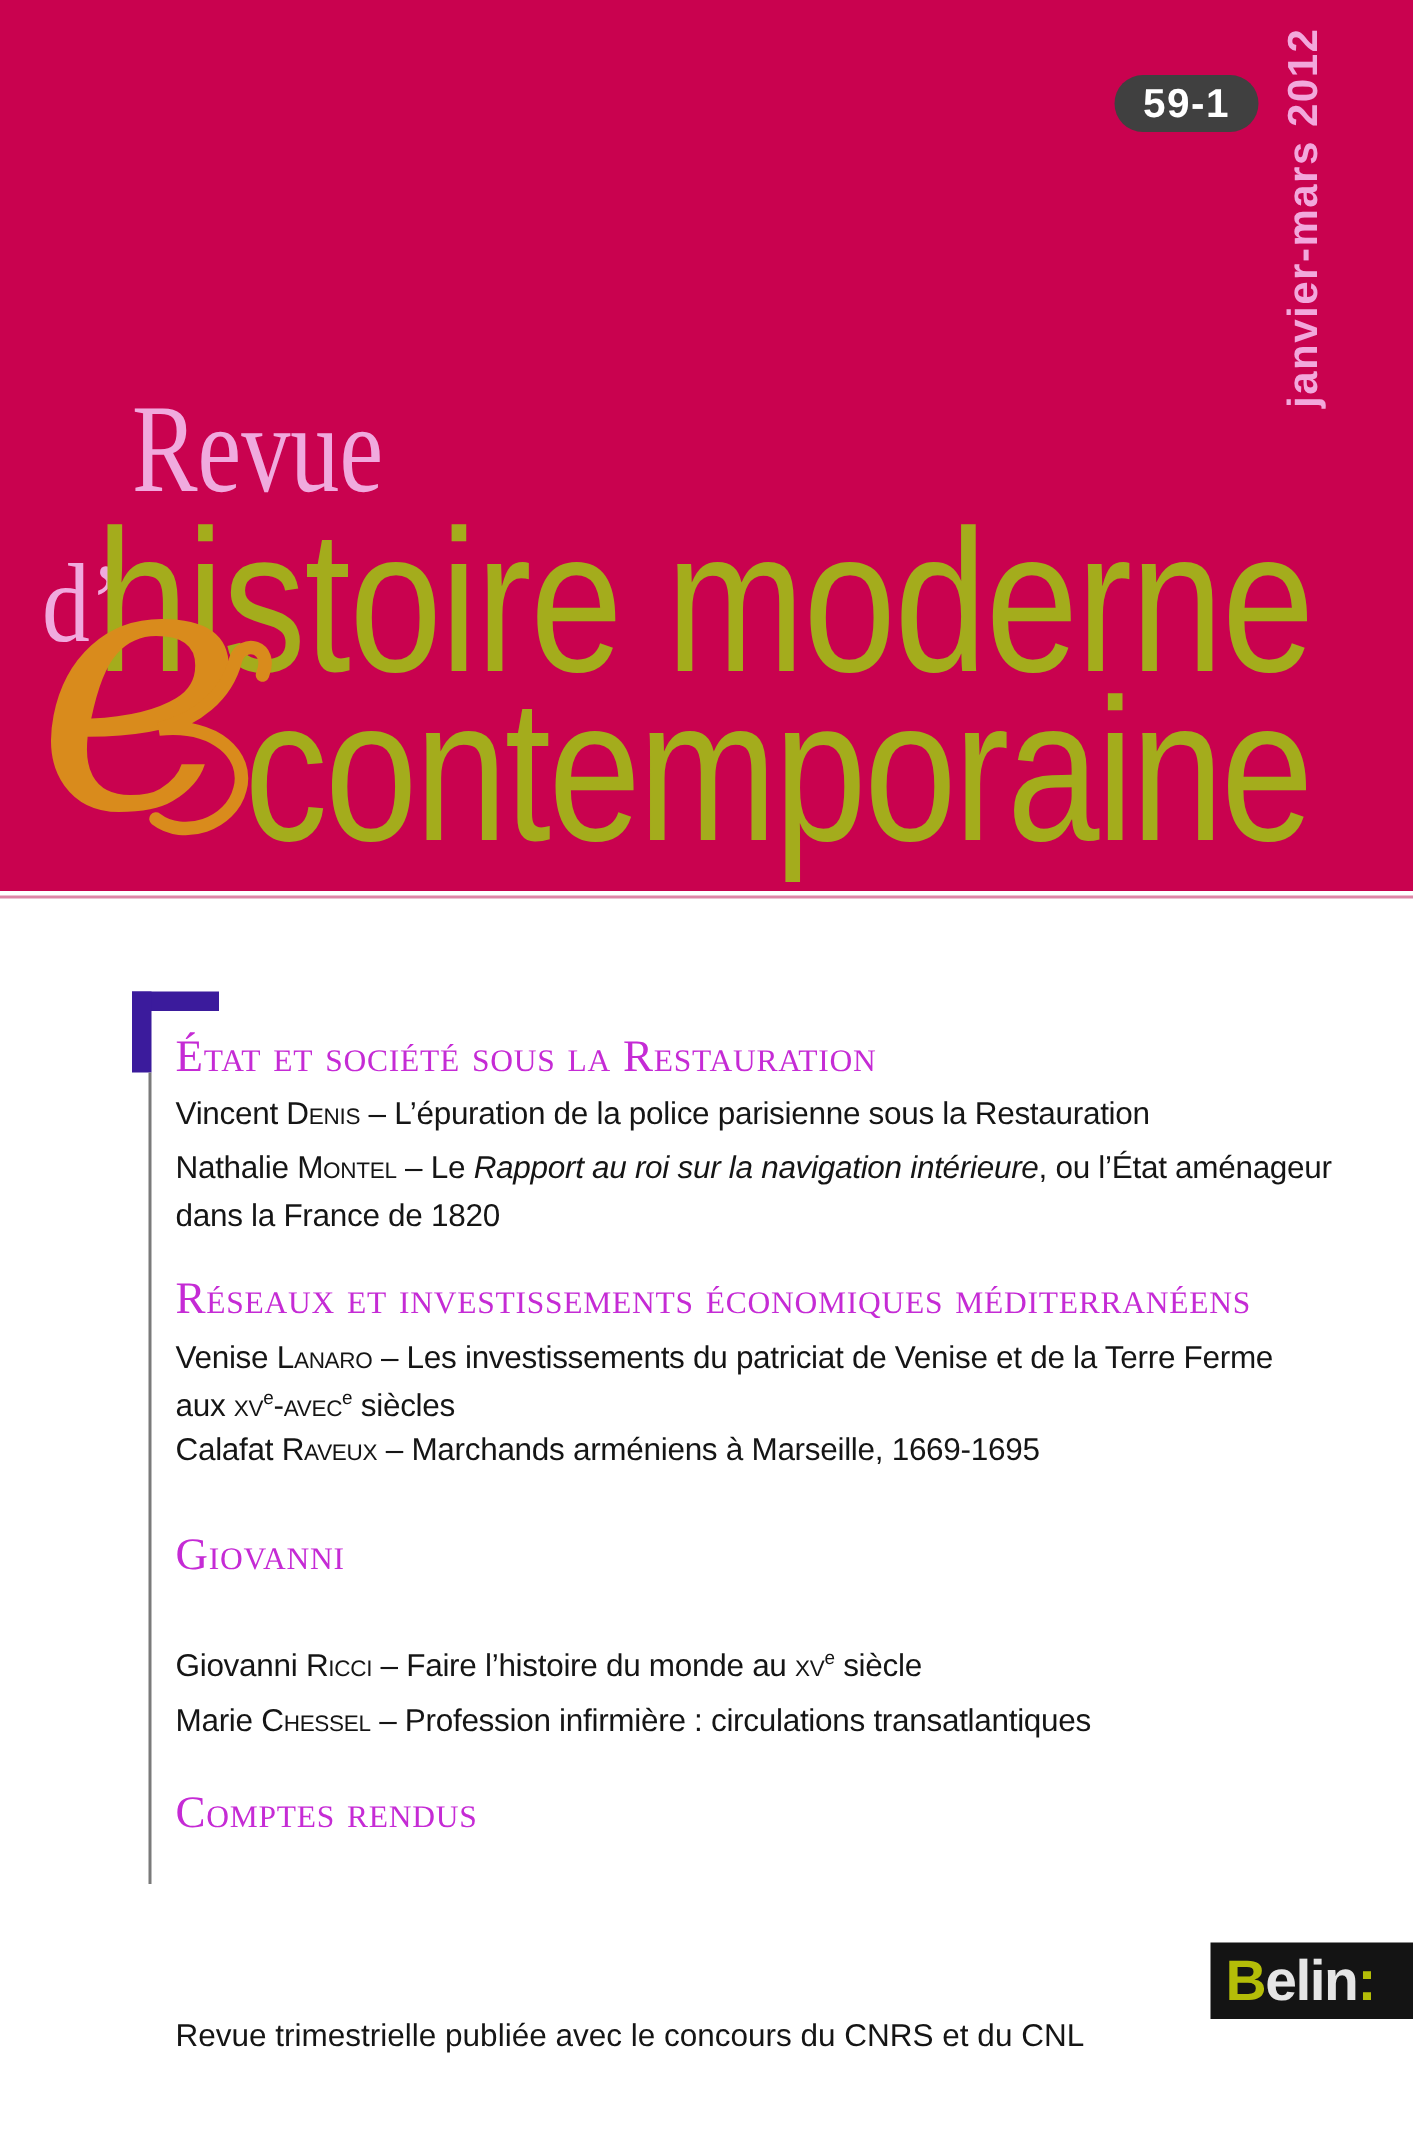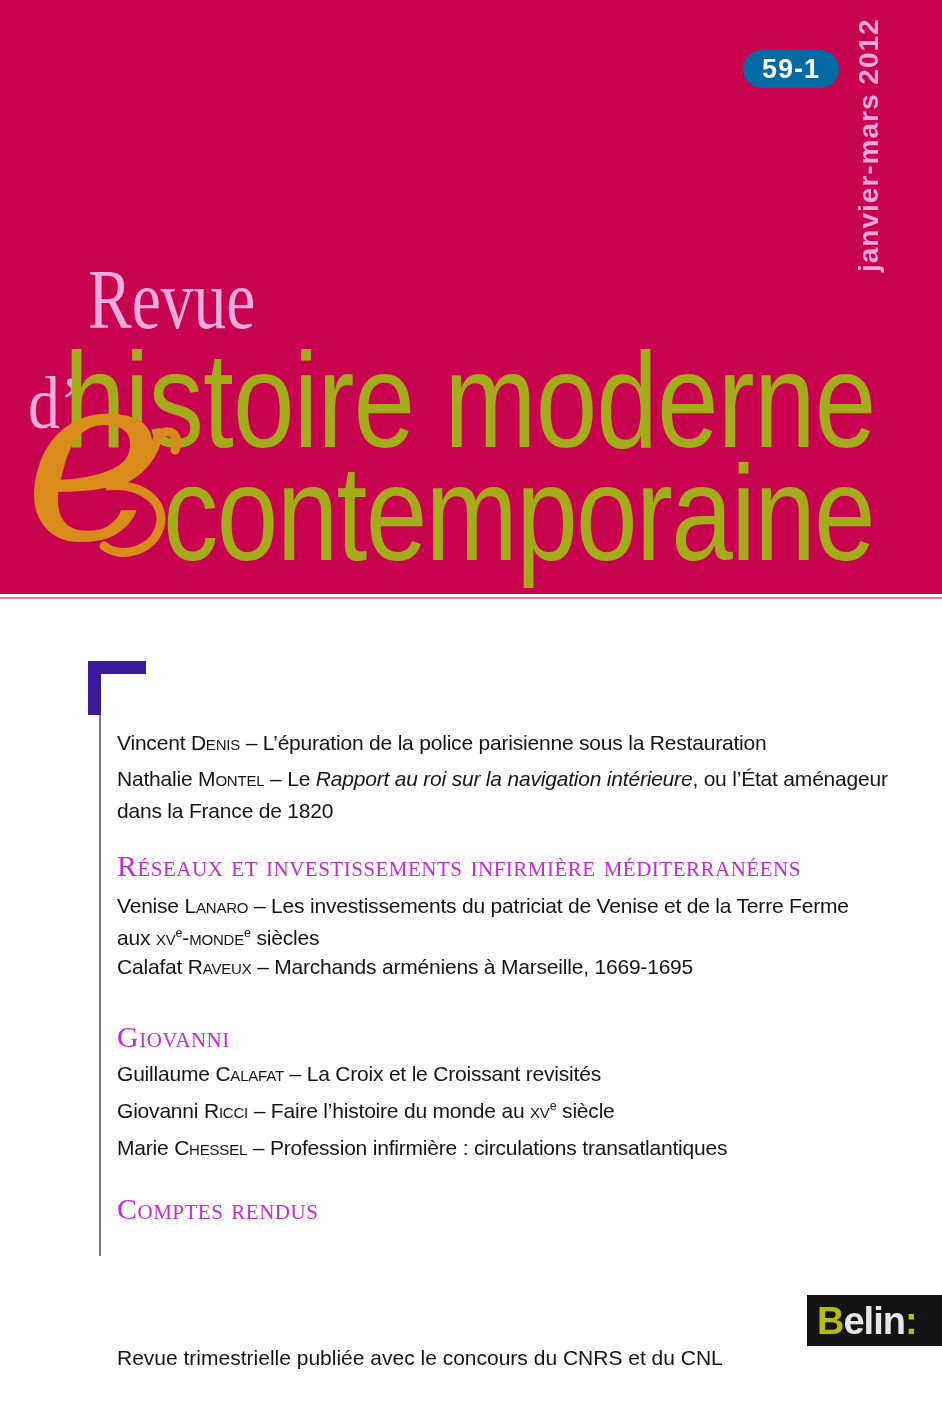--- a/index.html
+++ b/index.html
@@ -6,21 +6,21 @@
   #page{
     position:relative;width:942px;height:1422px;margin:0 auto;
     background:#ffffff;overflow:hidden;
     font-family:"Liberation Sans",sans-serif;
   }
   
   #band{position:absolute;left:0;top:0;width:942px;height:594px;background:#c9024f;}
   #band-hairline{position:absolute;left:0;top:597px;width:942px;height:2px;background:#dd85a6;}
   #issue-badge{
     position:absolute;left:743px;top:50px;width:96px;height:38px;border-radius:19px;
-    background:#0369a1;color:#ffffff;font-weight:bold;font-size:27px;letter-spacing:1px;
+    background:#404040;color:#ffffff;font-weight:bold;font-size:27px;letter-spacing:1px;
     display:flex;align-items:center;justify-content:center;
   }
   #date-vertical{
     position:absolute;left:853px;top:40px;height:232px;
     writing-mode:vertical-rl;transform:rotate(180deg);
     color:#f2a8dc;font-weight:bold;font-size:28px;letter-spacing:1px;white-space:nowrap;
   }
   .title-line{position:absolute;line-height:1;white-space:nowrap;transform-origin:0 0;}
   #title-revue{
     left:88px;top:258px;font-family:"Liberation Serif",serif;font-size:84px;
@@ -92,36 +92,36 @@
       </svg>
     </div>
 
     <div id="title-contemporaine" class="title-line">contemporaine</div>
   </div>
   <div id="band-hairline"></div>
 
   <div id="bracket"></div>
   <div id="rule-vertical"></div>
 
+  <div class="toc-heading" style="top:690px">État et société sous la Restauration</div>
 
   <div class="toc-line" style="top:767px"><span>Nathalie </span><span class="sc">Montel</span><span> – </span><span>Le </span><span class="it">Rapport au roi sur la navigation intérieure</span><span>, ou l’État aménageur</span></div>
 
   <div class="toc-line" style="top:731px"><span>Vincent </span><span class="sc">Denis</span><span> – </span><span>L’épuration de la police parisienne sous la Restauration</span></div>
   <div class="toc-line" style="top:799px"><span>dans la France de 1820</span></div>
 
-  <div class="toc-heading" style="top:851px">Réseaux et investissements infirmière méditerranéens</div>
+  <div class="toc-heading" style="top:851px">Réseaux et investissements économiques méditerranéens</div>
 
   <div class="toc-line" style="top:894px"><span>Venise </span><span class="sc">Lanaro</span><span> – </span><span>Les investissements du patriciat de Venise et de la Terre Ferme</span></div>
-  <div class="toc-line" style="top:926px"><span>aux </span><span class="sc">xv</span><sup class="sup">e</sup><span>-</span><span class="sc">monde</span><sup class="sup">e</sup><span> siècles</span></div>
+  <div class="toc-line" style="top:926px"><span>aux </span><span class="sc">xv</span><sup class="sup">e</sup><span>-</span><span class="sc">avec</span><sup class="sup">e</sup><span> siècles</span></div>
 
   <div class="toc-line" style="top:955px"><span>Calafat </span><span class="sc">Raveux</span><span> – </span><span>Marchands arméniens à Marseille, 1669-1695</span></div>
 
   <div class="toc-heading" style="top:1022px">Giovanni</div>
 
-  <div class="toc-line" style="top:1062px"><span>Guillaume </span><span class="sc">Calafat</span><span> – </span><span>La Croix et le Croissant revisités</span></div>
 
   <div class="toc-line" style="top:1136px"><span>Marie </span><span class="sc">Chessel</span><span> – </span><span>Profession infirmière : circulations transatlantiques</span></div>
 
   <div class="toc-line" style="top:1099px"><span>Giovanni </span><span class="sc">Ricci</span><span> – </span><span>Faire l’histoire du monde au </span><span class="sc">xv</span><sup class="sup">e</sup><span> siècle</span></div>
 
   <div class="toc-heading" style="top:1194px">Comptes rendus</div>
 
   <div id="footer-note">Revue trimestrielle publiée avec le concours du CNRS et du CNL</div>
   <div id="publisher-logo">
       <span class="logo-olive">B</span>

